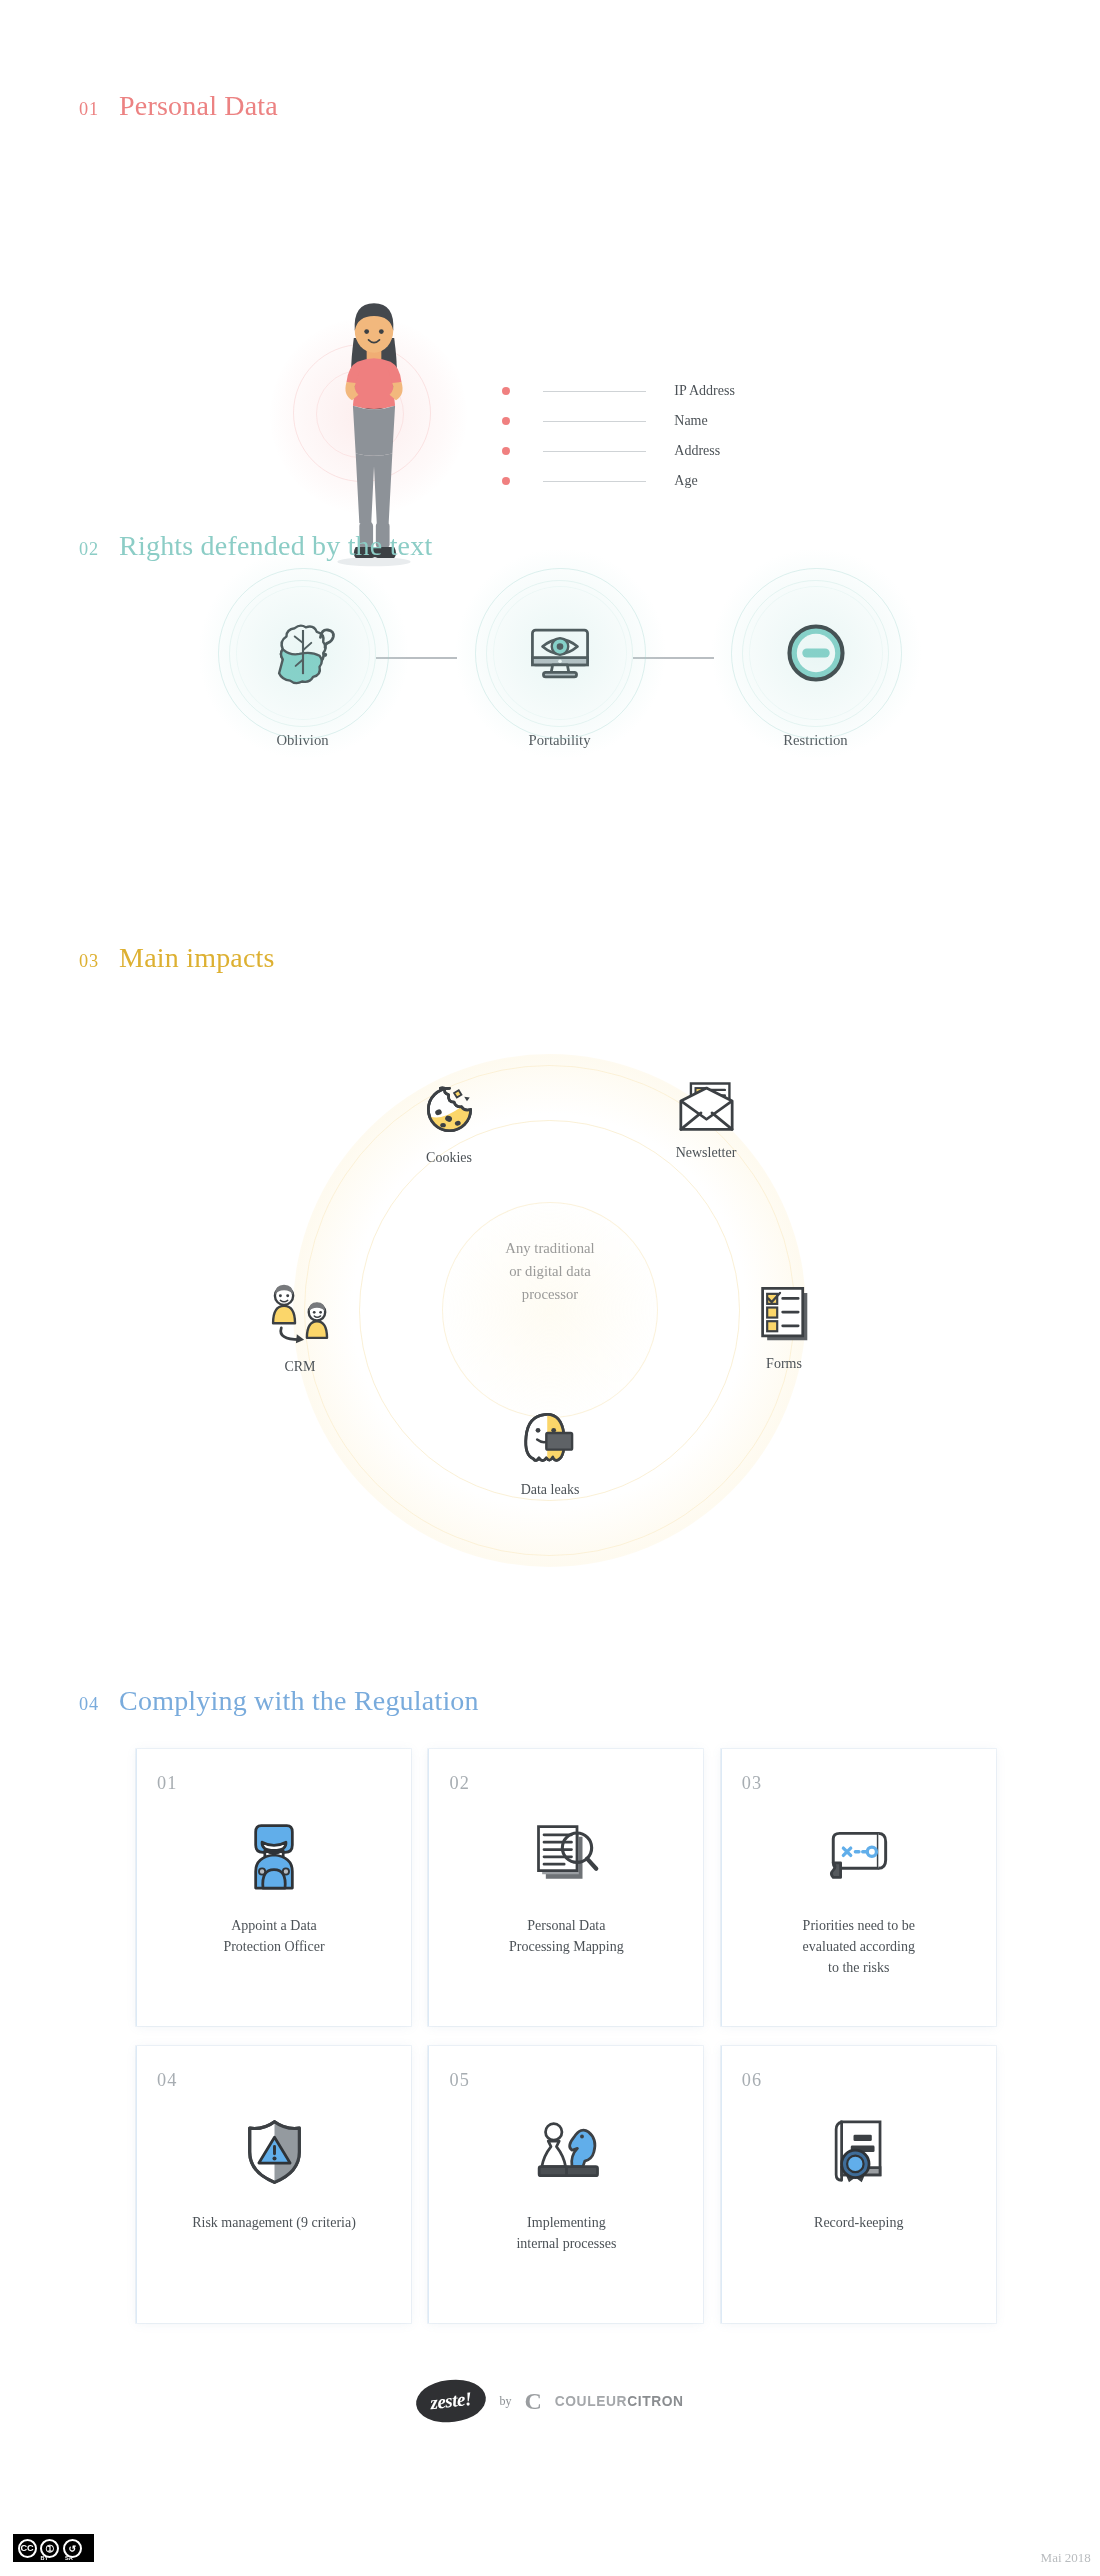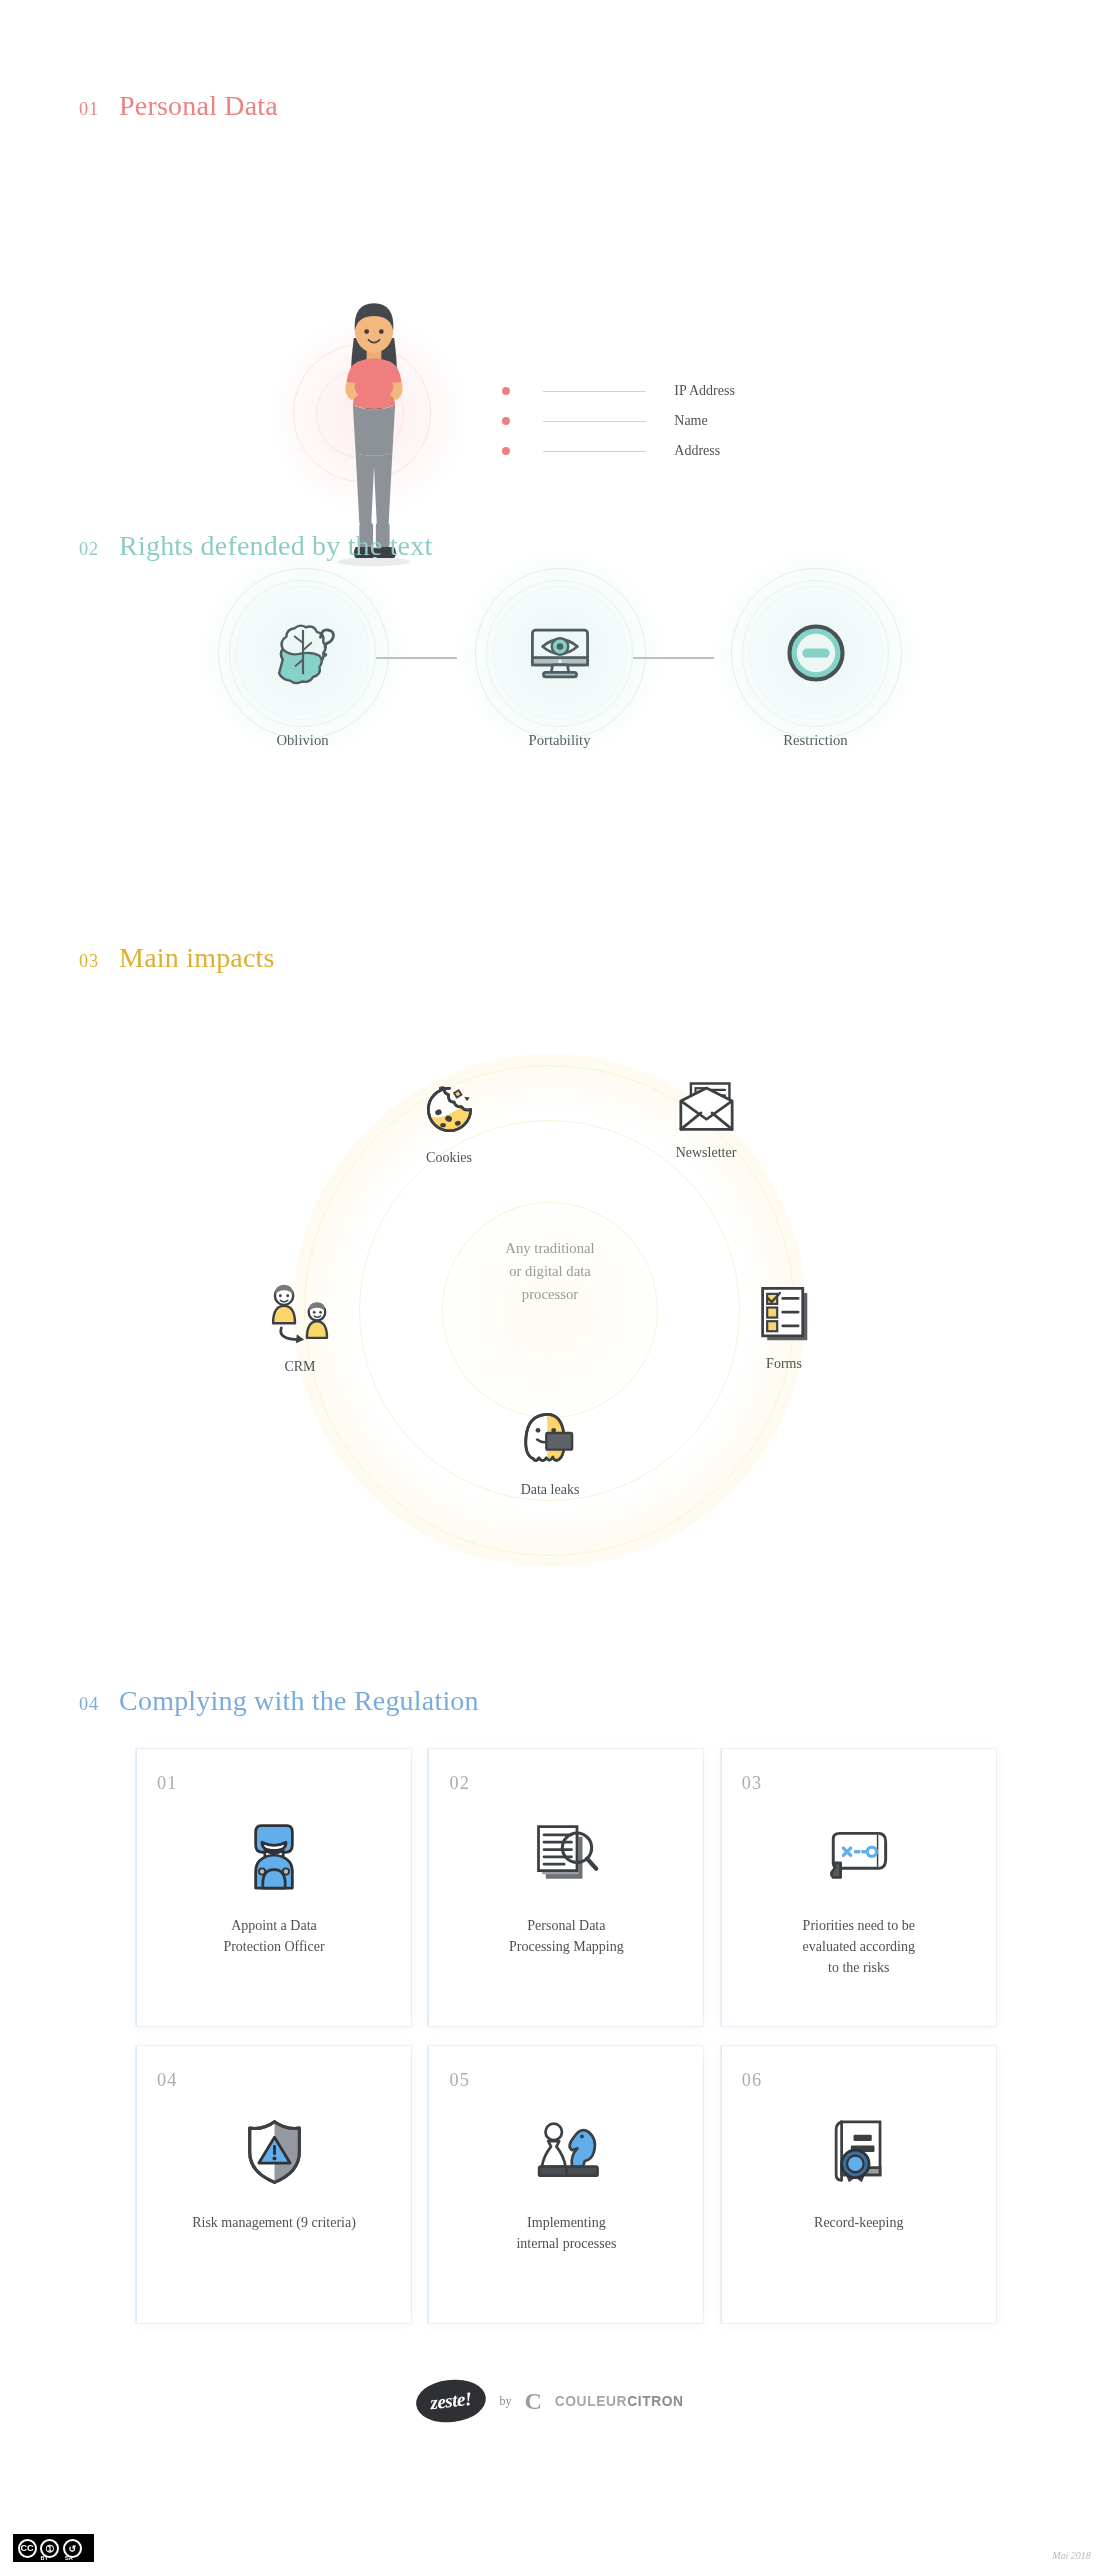--- a/index.html
+++ b/index.html
@@ -119,22 +119,22 @@
     font-family: "Liberation Sans", sans-serif; }
   .cc-word b { color: #8a8d90; }
 
   .cc-badge { position: absolute; left: 13px; top: 2534px; width: 81px; height: 28px;
     background: #000; display: flex; align-items: center; padding: 0 4.6px; gap: 3.7px; }
   .cc-circ { width: 19px; height: 19px; border-radius: 50%; border: 2.2px solid #fff;
     color: #fff; font-size: 9.2px; font-weight: bold; display: flex; align-items: center; justify-content: center;
     font-family: "Liberation Sans", sans-serif; }
   .cc-tag { position: absolute; bottom: 0.9px; font-size: 5.5px; color: #fff; font-weight: bold;
     font-family: "Liberation Sans", sans-serif; }
-  .date-stamp { position: absolute; right: 9.2px; top: 2550px; font-size: 10px; color: #b9bcbf;
-    font-family: "Liberation Serif", serif; font-style: italic; }
+  .date-stamp { position: absolute; right: 9.2px; top: 2550px; font-size: 13px; color: #b9bcbf;
+    font-family: "Liberation Serif", serif; }
 </style>
 </head>
 <body>
 
 <div class="page">
 
   <div class="sec-head" id="sec1-head">
     <span class="sec-num">01</span>
     <span class="sec-title">Personal Data</span>
   </div>
@@ -175,20 +175,25 @@
       <div class="s1-row">
         <span class="s1-dot"></span>
         <span class="s1-line"></span>
         <span class="s1-label">Name</span>
       </div>
       <div class="s1-row">
         <span class="s1-dot"></span>
         <span class="s1-line"></span>
         <span class="s1-label">Address</span>
       </div>
+      <div class="s1-row">
+        <span class="s1-dot"></span>
+        <span class="s1-line"></span>
+        <span class="s1-label">Age</span>
+      </div>
     </div>
   </div>
 
   <div class="sec-head" id="sec2-head">
     <span class="sec-num">02</span>
     <span class="sec-title">Rights defended by the text</span>
   </div>
 
   <div class="s2-wrap">
     <div class="s2-connector" style="left:376px;"></div>

